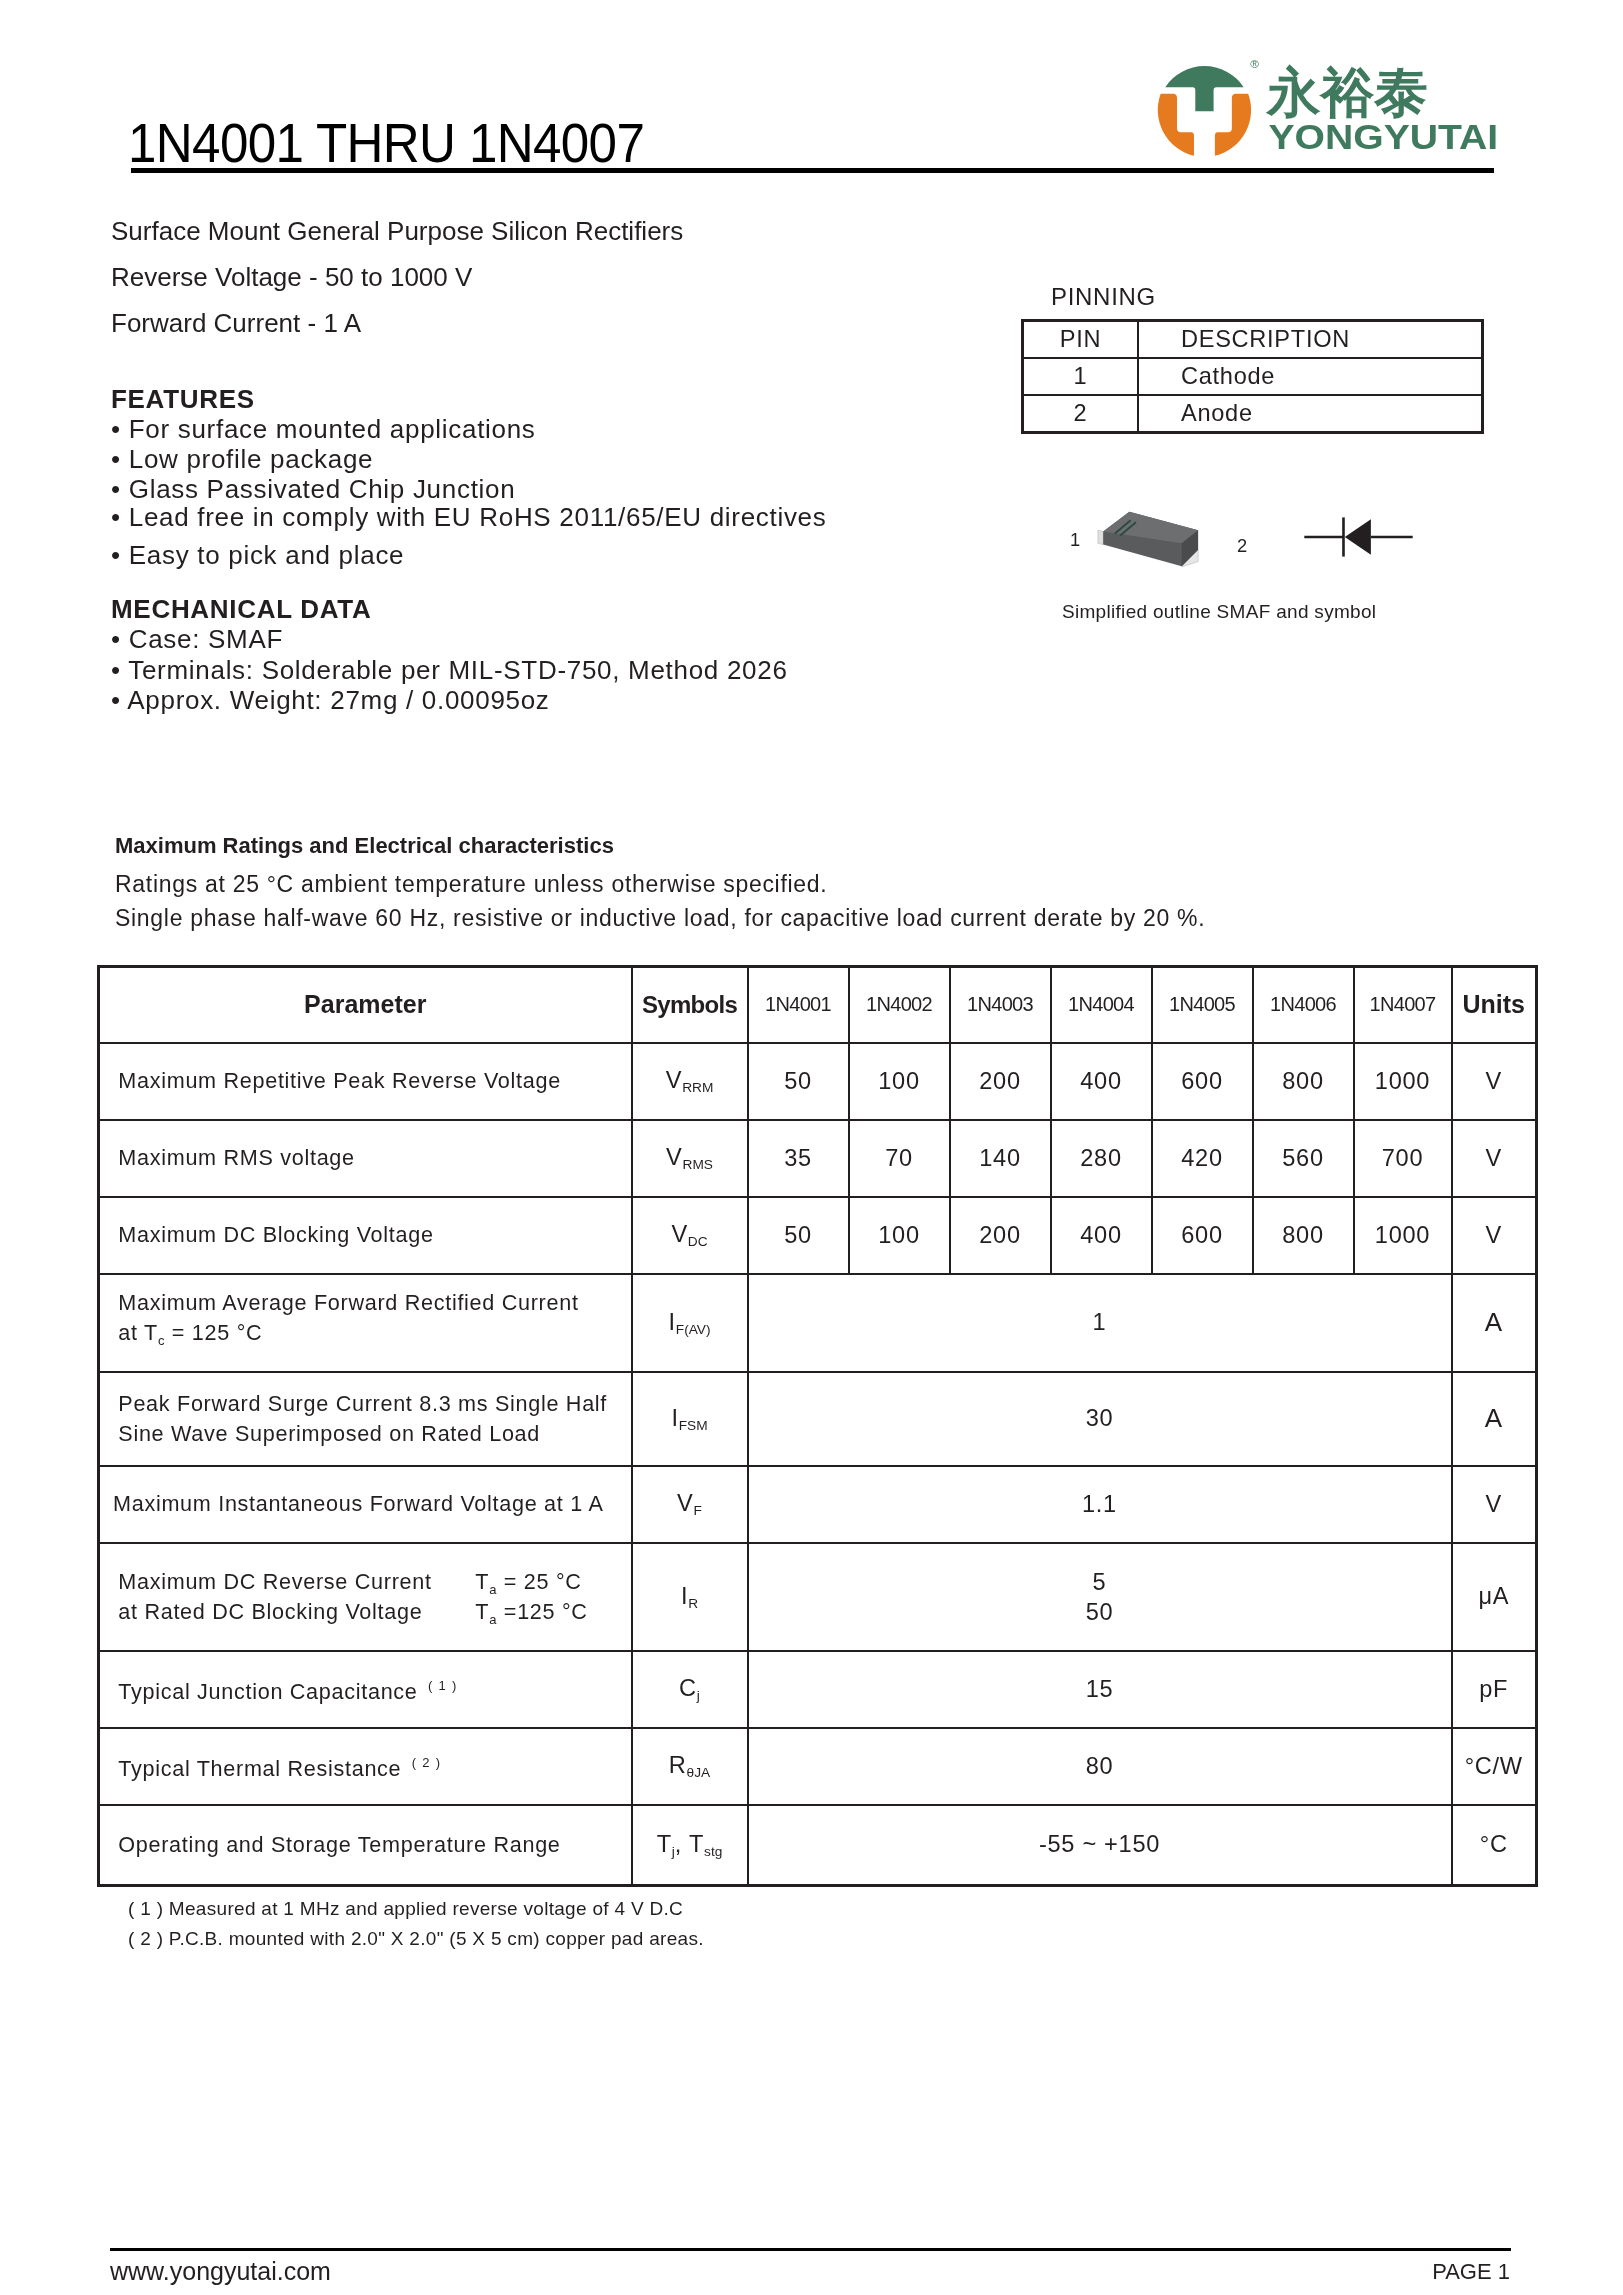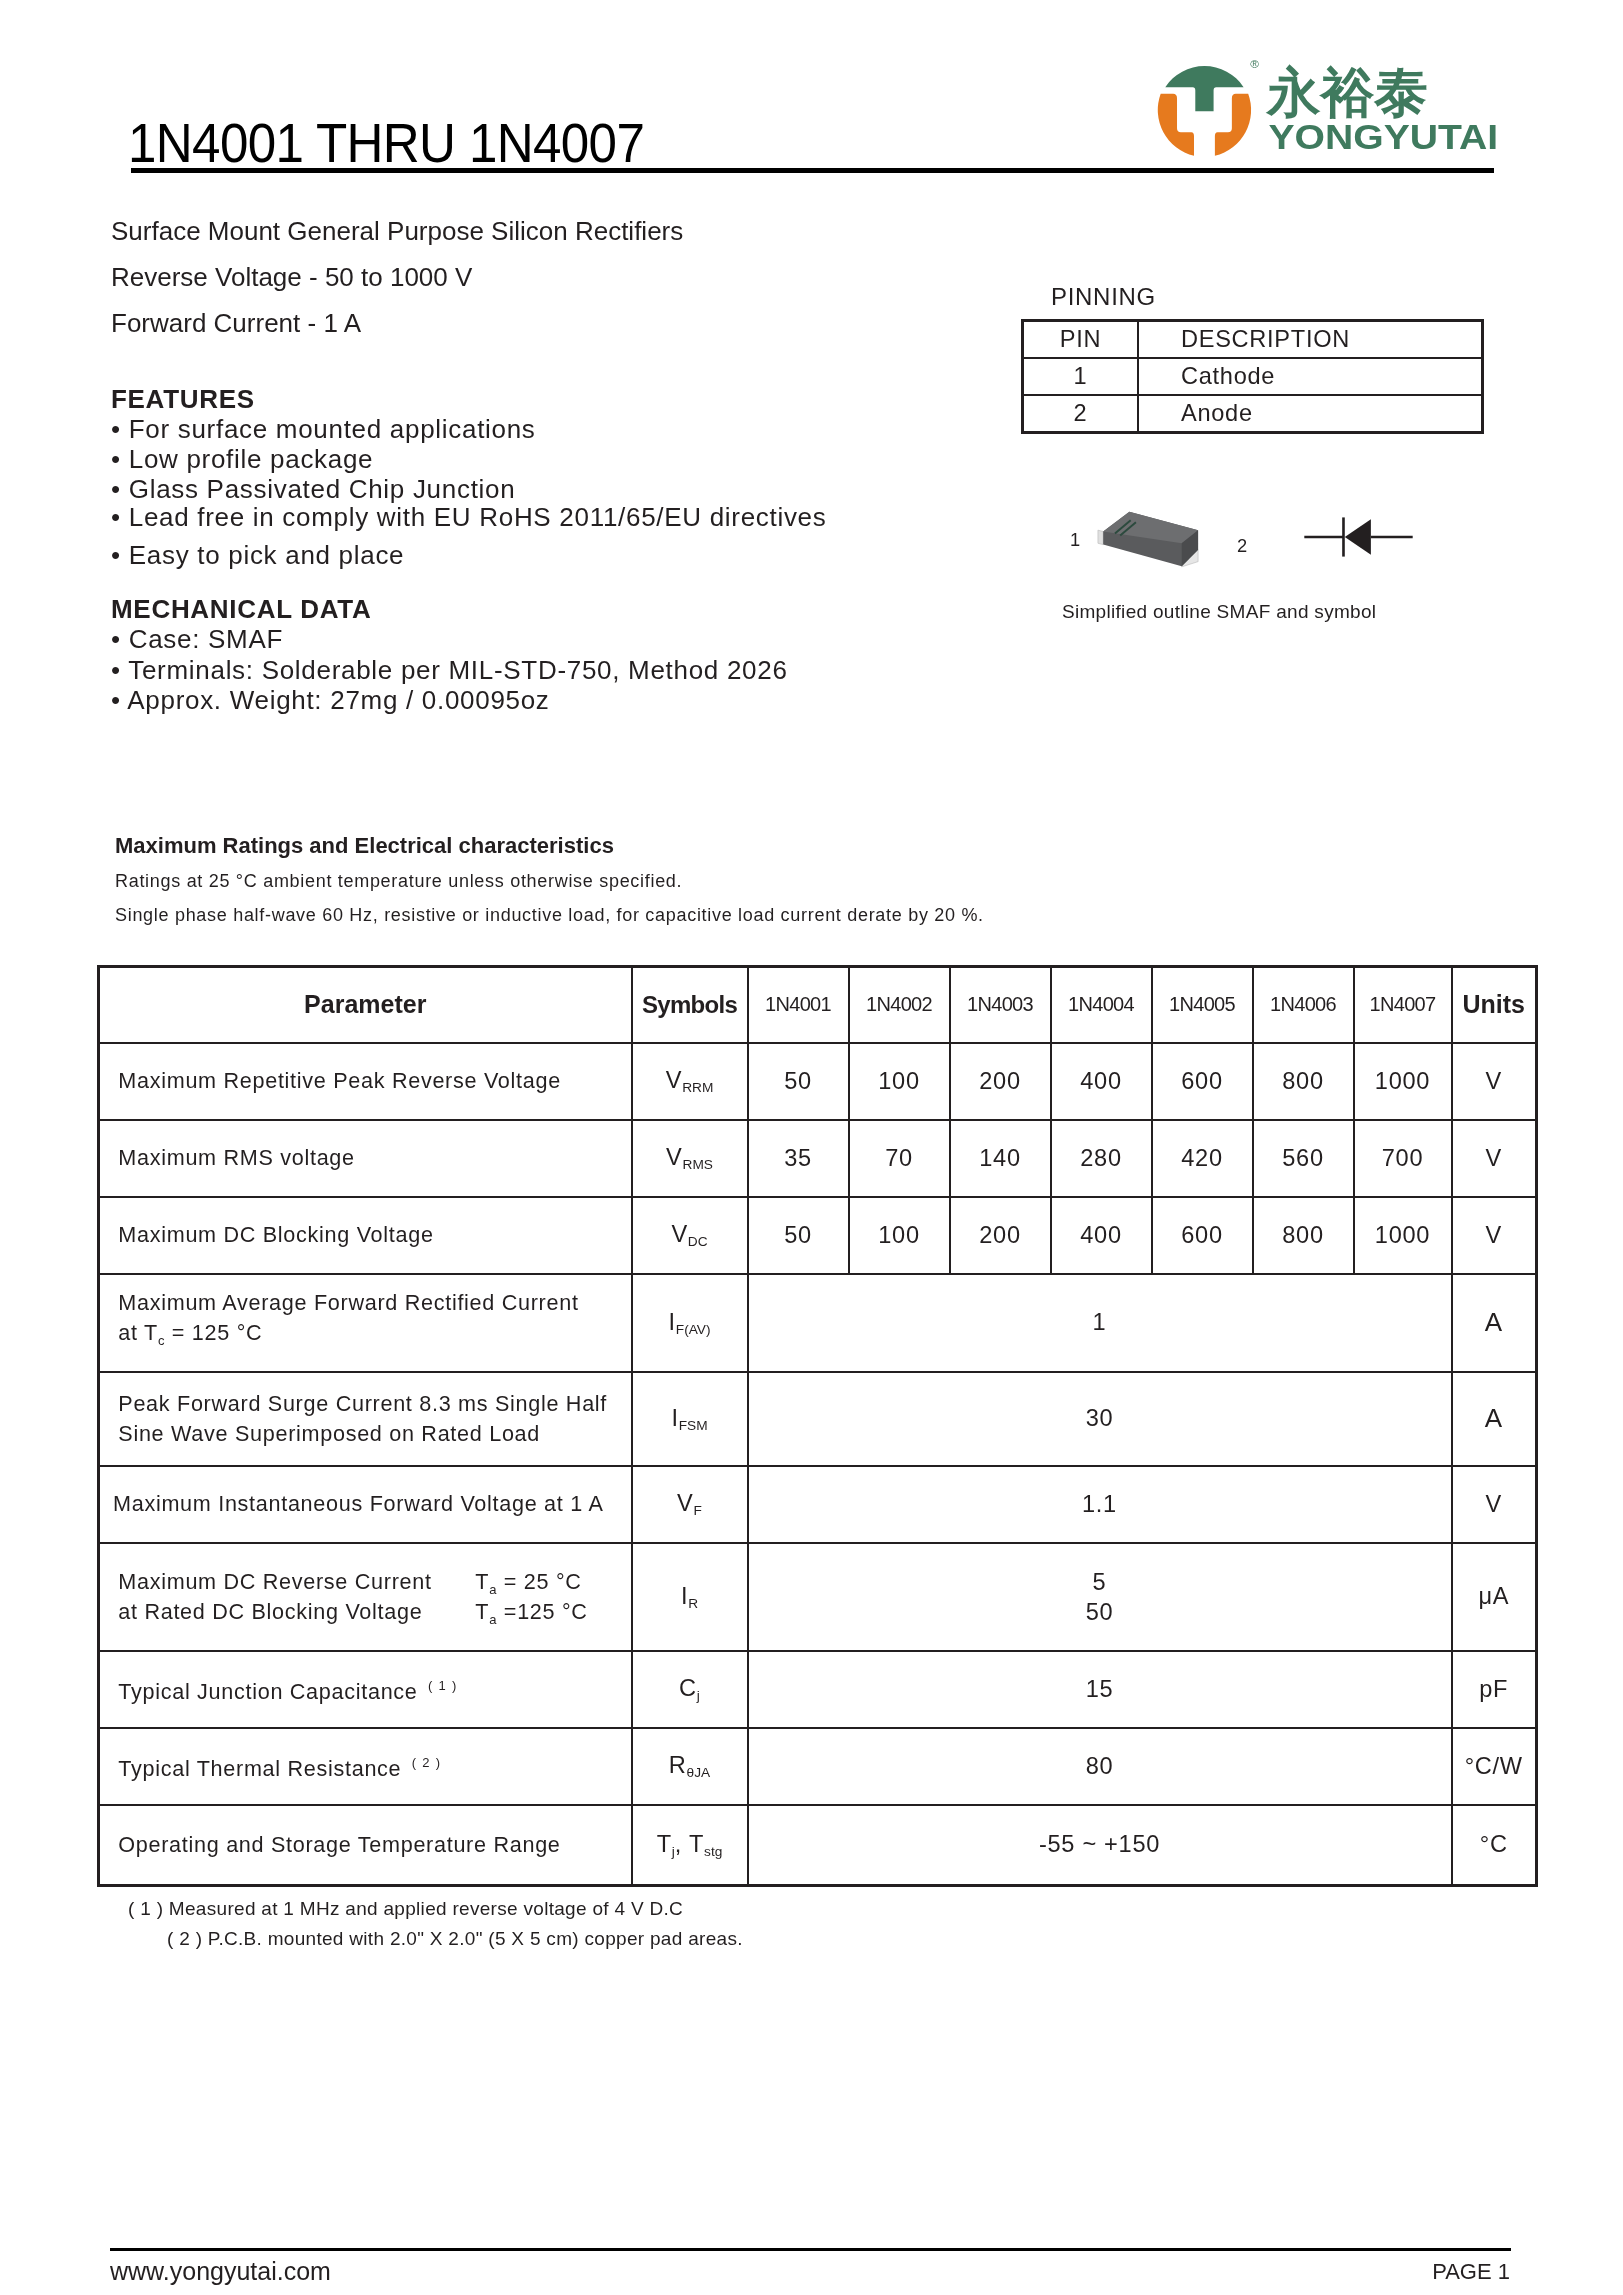--- a/index.html
+++ b/index.html
@@ -13,21 +13,21 @@
   .bullet{left:111px;font-size:26px;letter-spacing:0.7px;white-space:nowrap;}
   .pinning-label{left:1051px;top:283px;font-size:24px;letter-spacing:0.7px;}
   table.pin{position:absolute;left:1021px;top:319px;width:463px;border-collapse:collapse;font-size:23.6px;letter-spacing:0.7px;}
   table.pin td{border:2px solid #231f20;height:35px;padding:0;}
   table.pin td.c1{width:113px;text-align:center;}
   table.pin td.c2{padding-left:42px;}
   table.pin{border:3.3px solid #231f20;}
   .pkg-num{font-size:18.3px;}
   .caption{left:1062px;top:601px;font-size:19px;letter-spacing:0.3px;white-space:nowrap;}
   .mr-title{left:115px;top:833px;font-size:22px;font-weight:bold;white-space:nowrap;}
-  .mr-line{left:115px;font-size:18px;letter-spacing:0.7px;white-space:nowrap;}
+  .mr-line{left:115px;font-size:23px;letter-spacing:0.7px;white-space:nowrap;}
   table.spec{position:absolute;left:97px;top:965px;width:1439px;border-collapse:collapse;table-layout:fixed;border:3.3px solid #231f20;}
   table.spec td{border:2.6px solid #231f20;padding:0;text-align:center;font-size:23.6px;letter-spacing:0.7px;vertical-align:middle;}
   table.spec td.thin{border-left-width:2px;border-right-width:2px;}
   table.spec td.param{text-align:left;padding-left:18.3px;font-size:21.6px;line-height:30px;}
   table.spec td.param.center{text-align:left;padding-left:13px;}
   table.spec .hdr-param{font-size:25px;font-weight:bold;letter-spacing:0;}
   table.spec .hdr-sym{font-size:24px;font-weight:bold;letter-spacing:-0.7px;}
   table.spec .hdr-part{font-size:20px;letter-spacing:-0.7px;}
   table.spec .hdr-units{font-size:25px;font-weight:bold;letter-spacing:0;}
   .sym sub{font-size:13.7px;vertical-align:-3.9px;letter-spacing:0;}
@@ -237,18 +237,18 @@
   <tr style="height:81px;">
     <td class="param">Operating and Storage Temperature Range</td>
     <td class="sym"><span>T</span><sub>j</sub><span>, T</span><sub>stg</sub></td>
     <td colspan="7">-55 ~ +150</td>
     <td>°C</td>
   </tr>
 </tbody>
   </table>
 
 <div class="abs fn" style="top:1898px;">( 1 ) Measured at 1 MHz and applied reverse voltage of 4 V D.C</div>
-<div class="abs fn" style="top:1928px;margin-left:39px;">( 2 ) P.C.B. mounted with 2.0" X 2.0" (5 X 5 cm) copper pad areas.</div>
+<div class="abs fn" style="top:1928px;">( 2 ) P.C.B. mounted with 2.0" X 2.0" (5 X 5 cm) copper pad areas.</div>
 
 <div class="abs foot-rule"></div>
 <div class="abs foot-url">www.yongyutai.com</div>
 <div class="abs foot-page">PAGE  1</div>
 
 
 </body></html>

